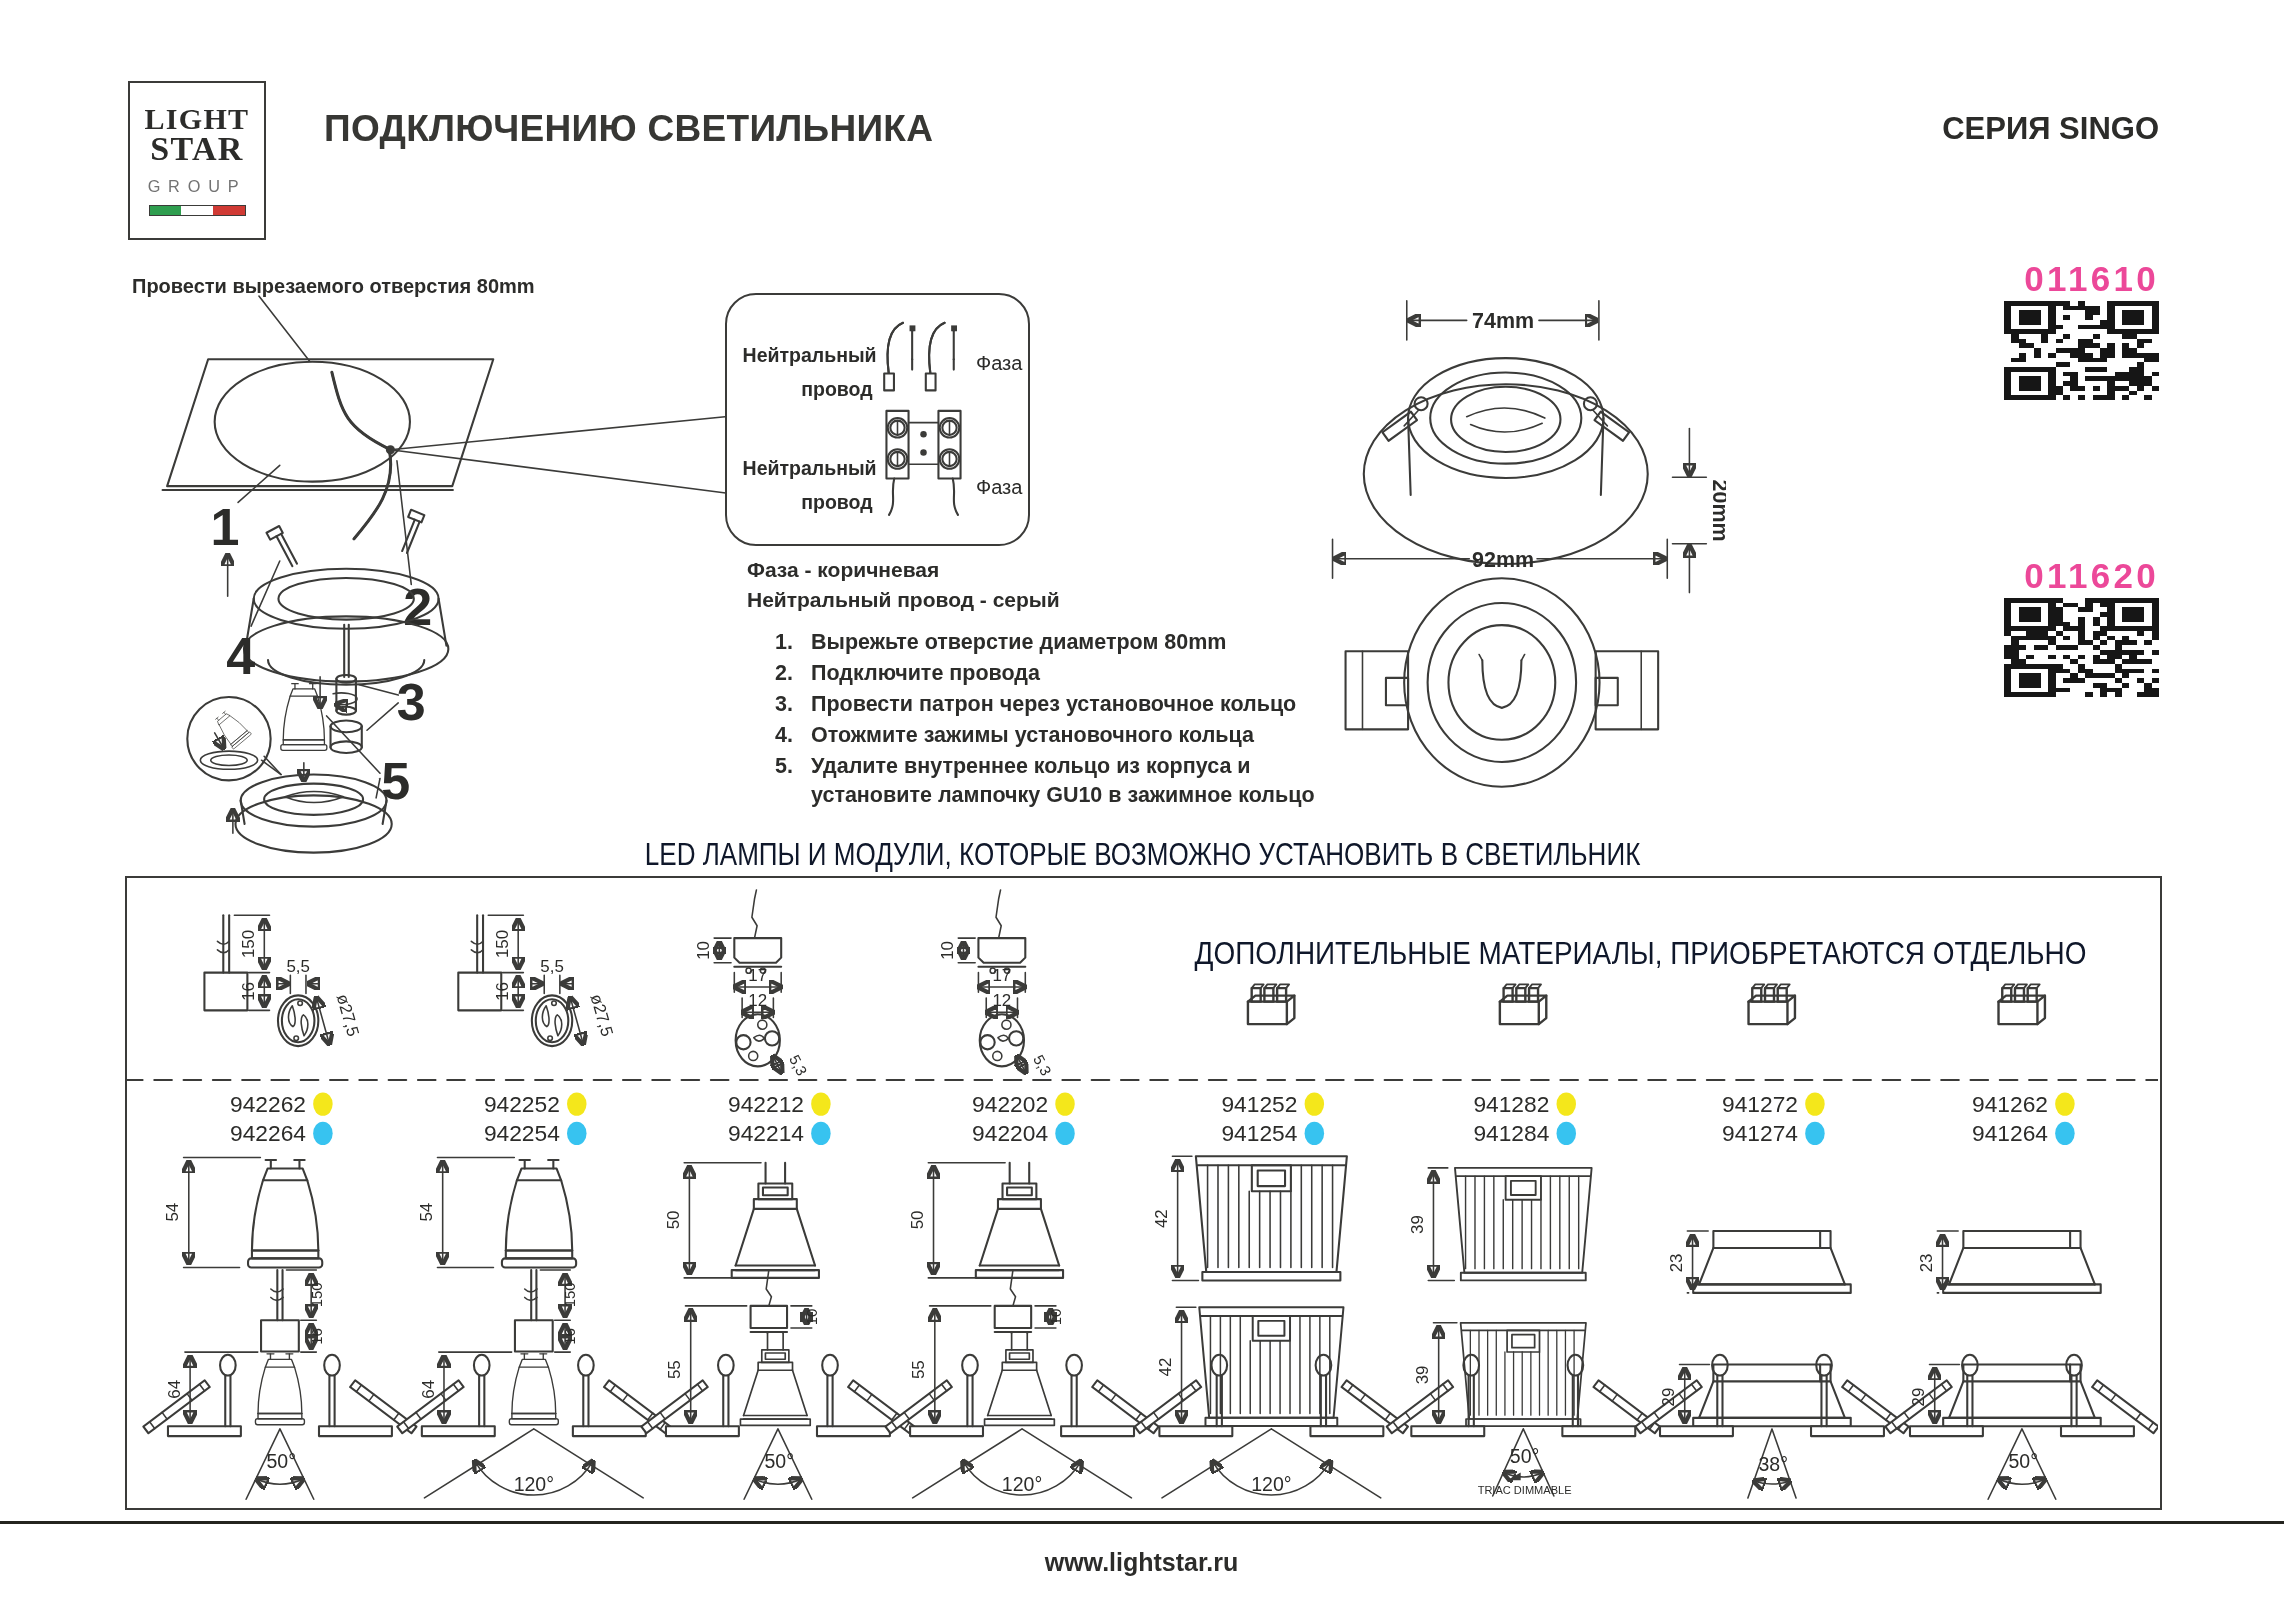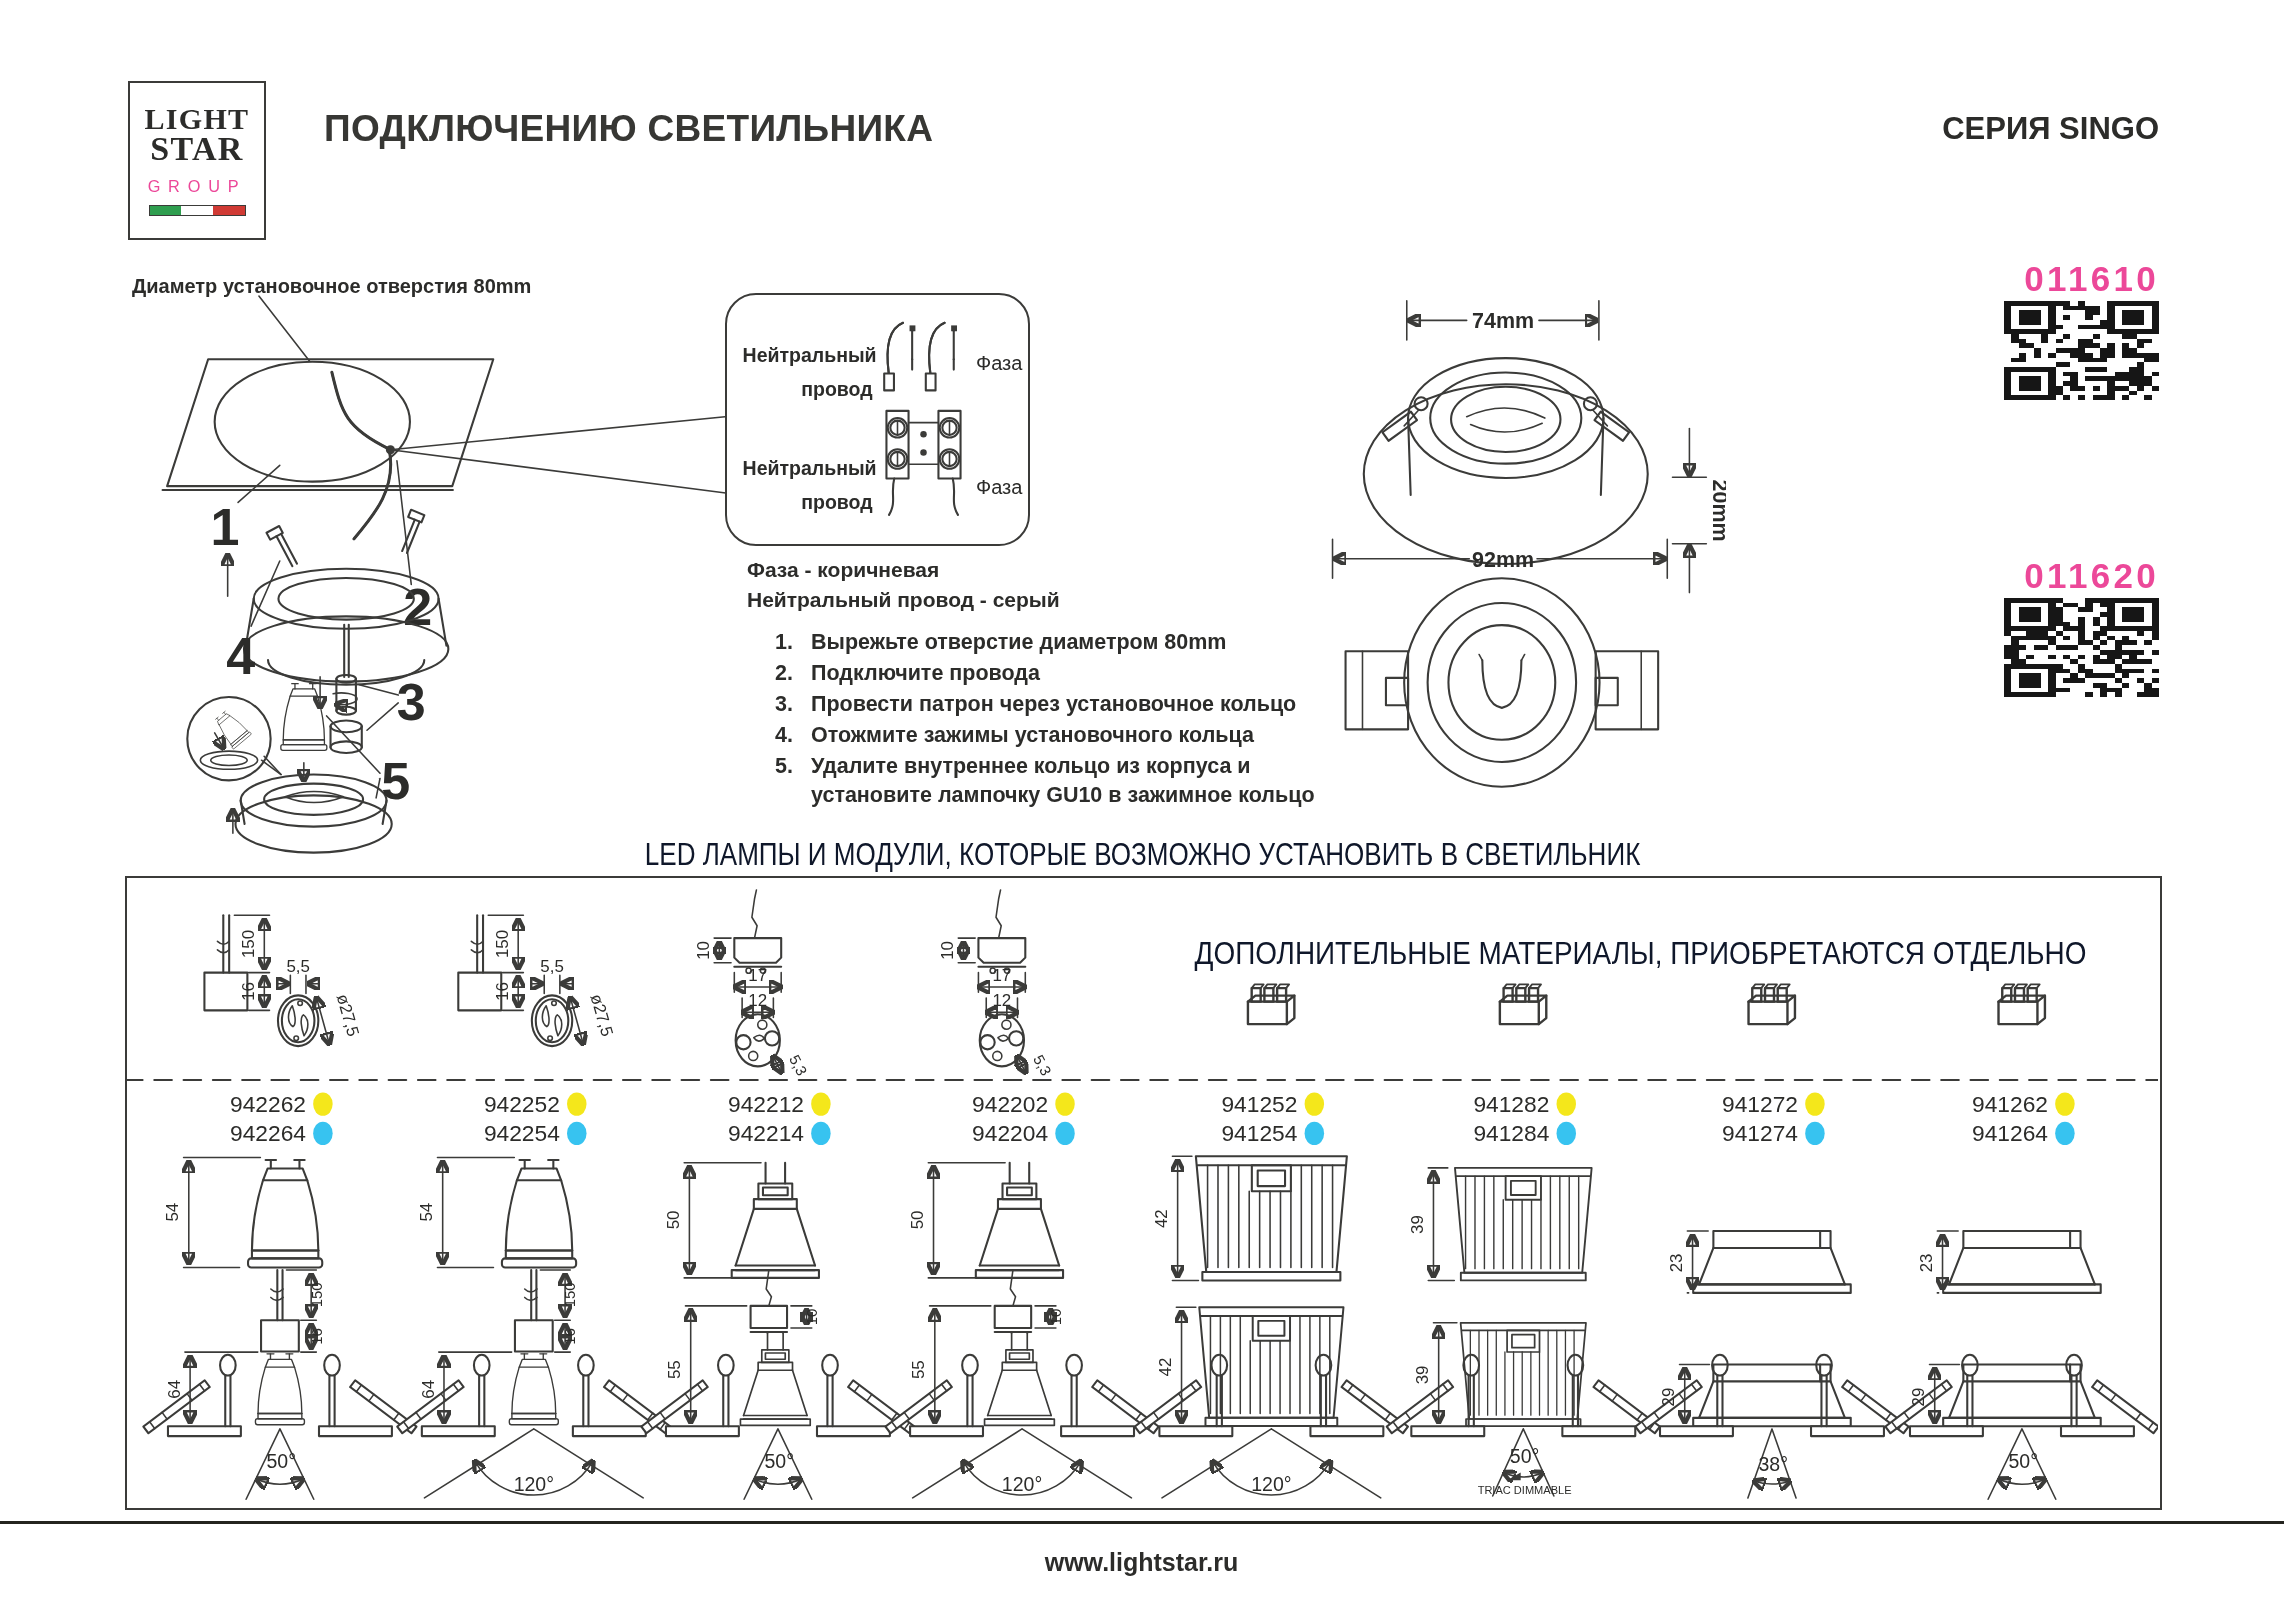--- a/index.html
+++ b/index.html
@@ -15,21 +15,21 @@
   .art text{fill:#2c2c2a;stroke:none;font-family:"Liberation Sans","DejaVu Sans",sans-serif}
   .art .dim{font-size:26px}
   .art .sdim{font-size:23px}
   .art .code{font-size:35px}
   .art .ang{font-size:30px}
   .art .tiny{font-size:17px}
   .art .num{font-size:80px;font-weight:bold;fill:#2c2c2a}
   .art .dimb{font-size:33px;font-weight:bold}
   .logo-box{border:2px solid #3b3b39;display:flex;flex-direction:column;align-items:center;justify-content:center;text-align:center}
   .logo-word{font-family:"Liberation Serif","DejaVu Serif",serif;font-weight:bold;line-height:0.92;letter-spacing:1.3px;color:#2c2c2a}
-  .logo-group{font-family:"Liberation Sans",sans-serif;font-weight:400;letter-spacing:7.8px;margin-top:13px;color:#ec4899}
+  .logo-group{font-family:"Liberation Sans",sans-serif;font-weight:400;letter-spacing:7.8px;margin-top:13px;color:#737373}
   .flag{display:flex;height:8.5px;width:95px;margin-top:9px;border:1.3px solid #3b3b39}
   .flag i{flex:1;display:block}
   .page-title{font-weight:bold;font-size:37px;line-height:44px;color:#373734;letter-spacing:0.3px}
   .series{font-weight:bold;text-align:right;color:#2c2c2a}
   .article-code{font-weight:bold;font-size:35px;letter-spacing:3.3px;text-align:right;color:#ec4899}
   .qr{display:grid;grid-template-columns:repeat(21,1fr);grid-auto-rows:1fr}
   .qr i{display:block}
   .qr i.on{background:#161616}
   .hole-label{font-weight:bold;font-size:20px}
   .bubble{border:2.9px solid #3b3b39;border-radius:31px;background:#fff}
@@ -1065,21 +1065,21 @@
     <i class="on"></i>
     <i></i>
     <i class="on"></i>
     <i></i>
     <i></i>
     <i class="on"></i>
     <i class="on"></i>
     <i class="on"></i>
   </div>
 
-<div class="abs hole-label" style="left:132px;top:275px">Диаметр установочное отверстия 80mm</div>
+<div class="abs hole-label" style="left:132px;top:275px">Провести вырезаемого отверстия 80mm</div>
 
 <svg class="abs art" style="left:117px;top:260px" width="651" height="658" viewBox="0 0 1000 1010">
   <line class="thin" x1="218" y1="55" x2="298" y2="158"></line>
   <g>
     <polygon points="140,152 578,152 515,347 77,347" fill="url(#hatch)"></polygon>
     <ellipse class="wfill" cx="300" cy="248" rx="150" ry="92"></ellipse>
     <line x1="70" y1="353" x2="516" y2="353"></line>
   </g>
   <line class="thin" x1="250" y1="315" x2="186" y2="372"></line>
   <text class="num" x="166" y="438" text-anchor="middle">1</text>

